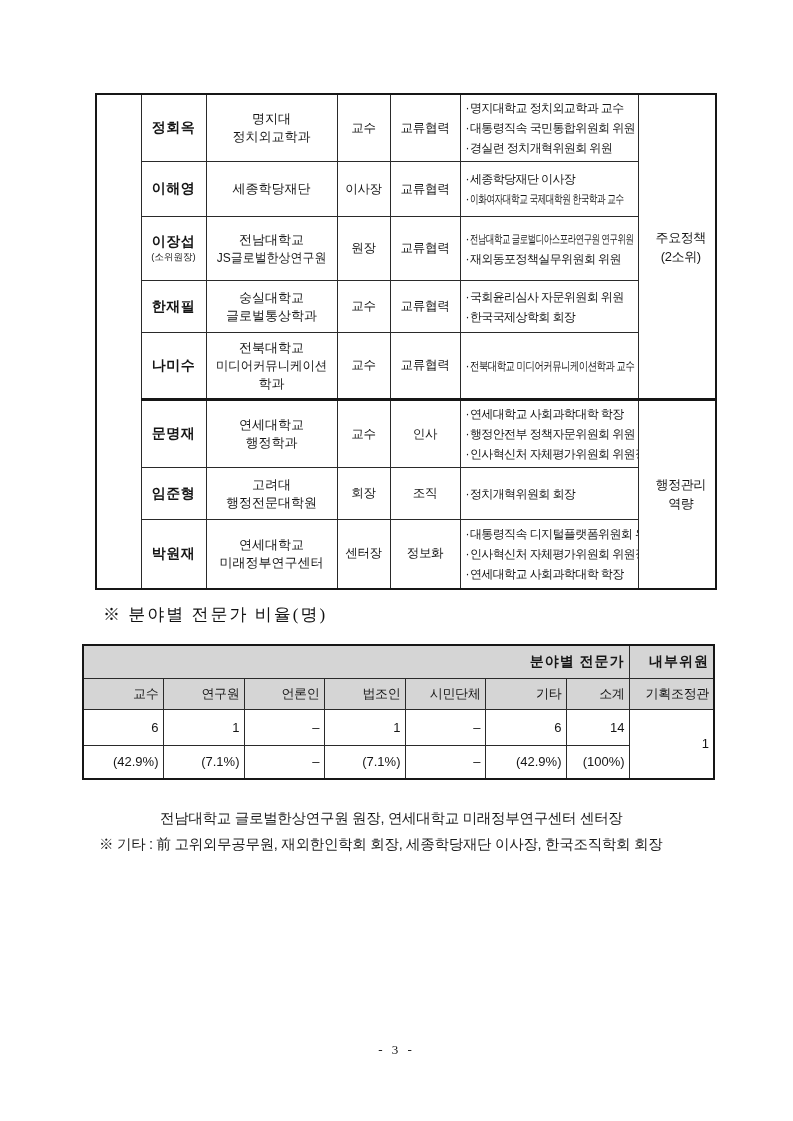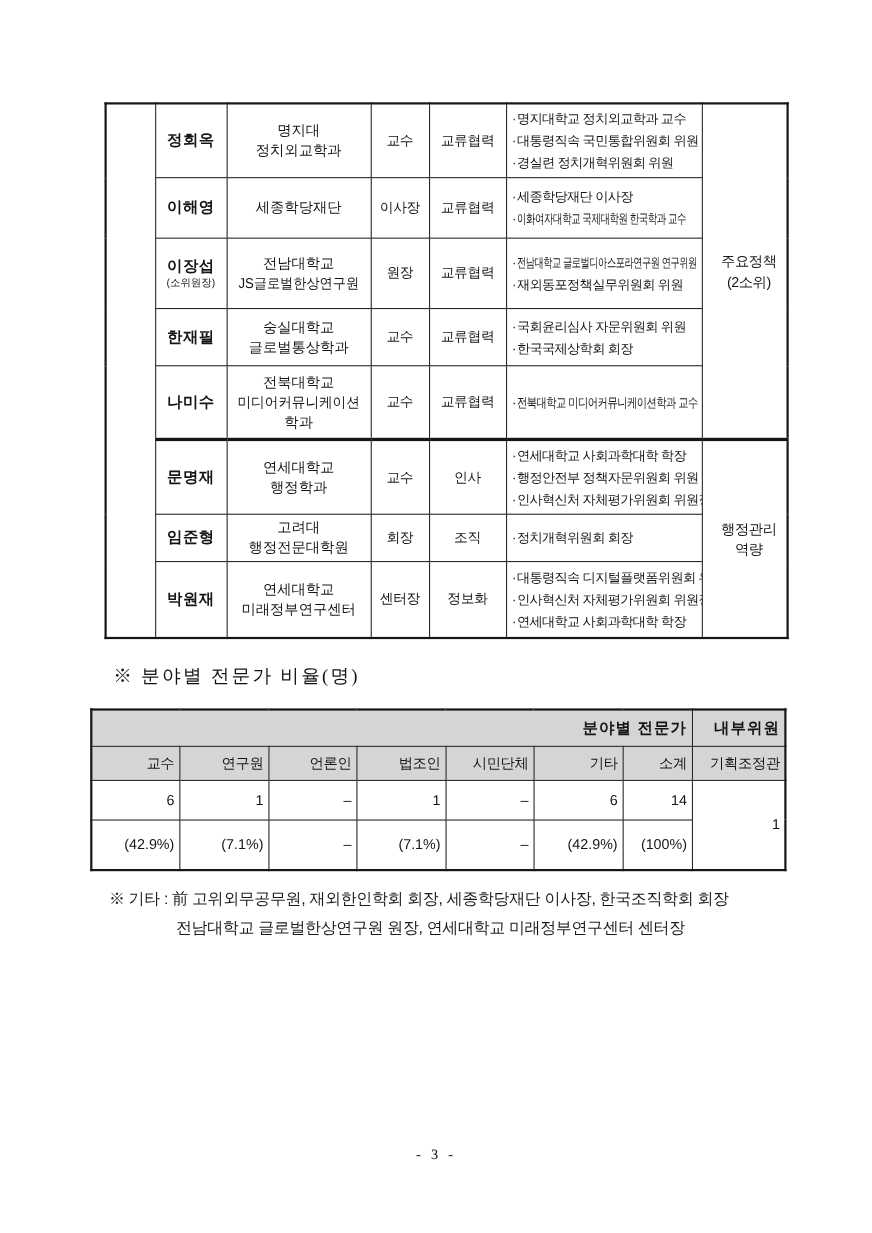--- a/index.html
+++ b/index.html
@@ -150,21 +150,21 @@
       <td class="career">
         <span class="cl"><span class="ct">연세대학교 사회과학대학 학장</span></span>
         <span class="cl"><span class="ct">행정안전부 정책자문위원회 위원</span></span>
         <span class="cl"><span class="ct">인사혁신처 자체평가위원회 위원장</span></span>
       </td>
       <td class="group" rowspan="3">
         <span class="gl">행정관리</span>
         <span class="gl">역량</span>
       </td>
     </tr>
-    <tr style="height:43px">
+    <tr style="height:52px">
       <td class="name">임준형</td>
       <td class="aff">
         <span class="al">고려대</span><br>
         <span class="al">행정전문대학원</span>
       </td>
       <td class="pos">회장</td>
       <td class="field">조직</td>
       <td class="career">
         <span class="cl"><span class="ct">정치개혁위원회 회장</span></span>
       </td>
@@ -217,32 +217,32 @@
     <tr style="height:36px">
       <td class="val">6</td>
       <td class="val">1</td>
       <td class="val">–</td>
       <td class="val">1</td>
       <td class="val">–</td>
       <td class="val">6</td>
       <td class="val">14</td>
       <td class="val" rowspan="2">1</td>
     </tr>
-    <tr style="height:46px">
+    <tr style="height:34px">
       <td class="val">(42.9%)</td>
       <td class="val">(7.1%)</td>
       <td class="val">–</td>
       <td class="val">(7.1%)</td>
       <td class="val">–</td>
       <td class="val">(42.9%)</td>
       <td class="val">(100%)</td>
     </tr>
   </tbody>
     </table>
 
   <div class="note">
+    <span class="nl nl2">전남대학교 글로벌한상연구원 원장, 연세대학교 미래정부연구센터 센터장</span>
     <span class="nl">※ 기타 : 前 고위외무공무원, 재외한인학회 회장, 세종학당재단 이사장, 한국조직학회 회장</span>
-    <span class="nl nl2">전남대학교 글로벌한상연구원 원장, 연세대학교 미래정부연구센터 센터장</span>
   </div>
 
   <div class="page-num">- 3 -</div>
 
 </div>
 
 </body></html>

